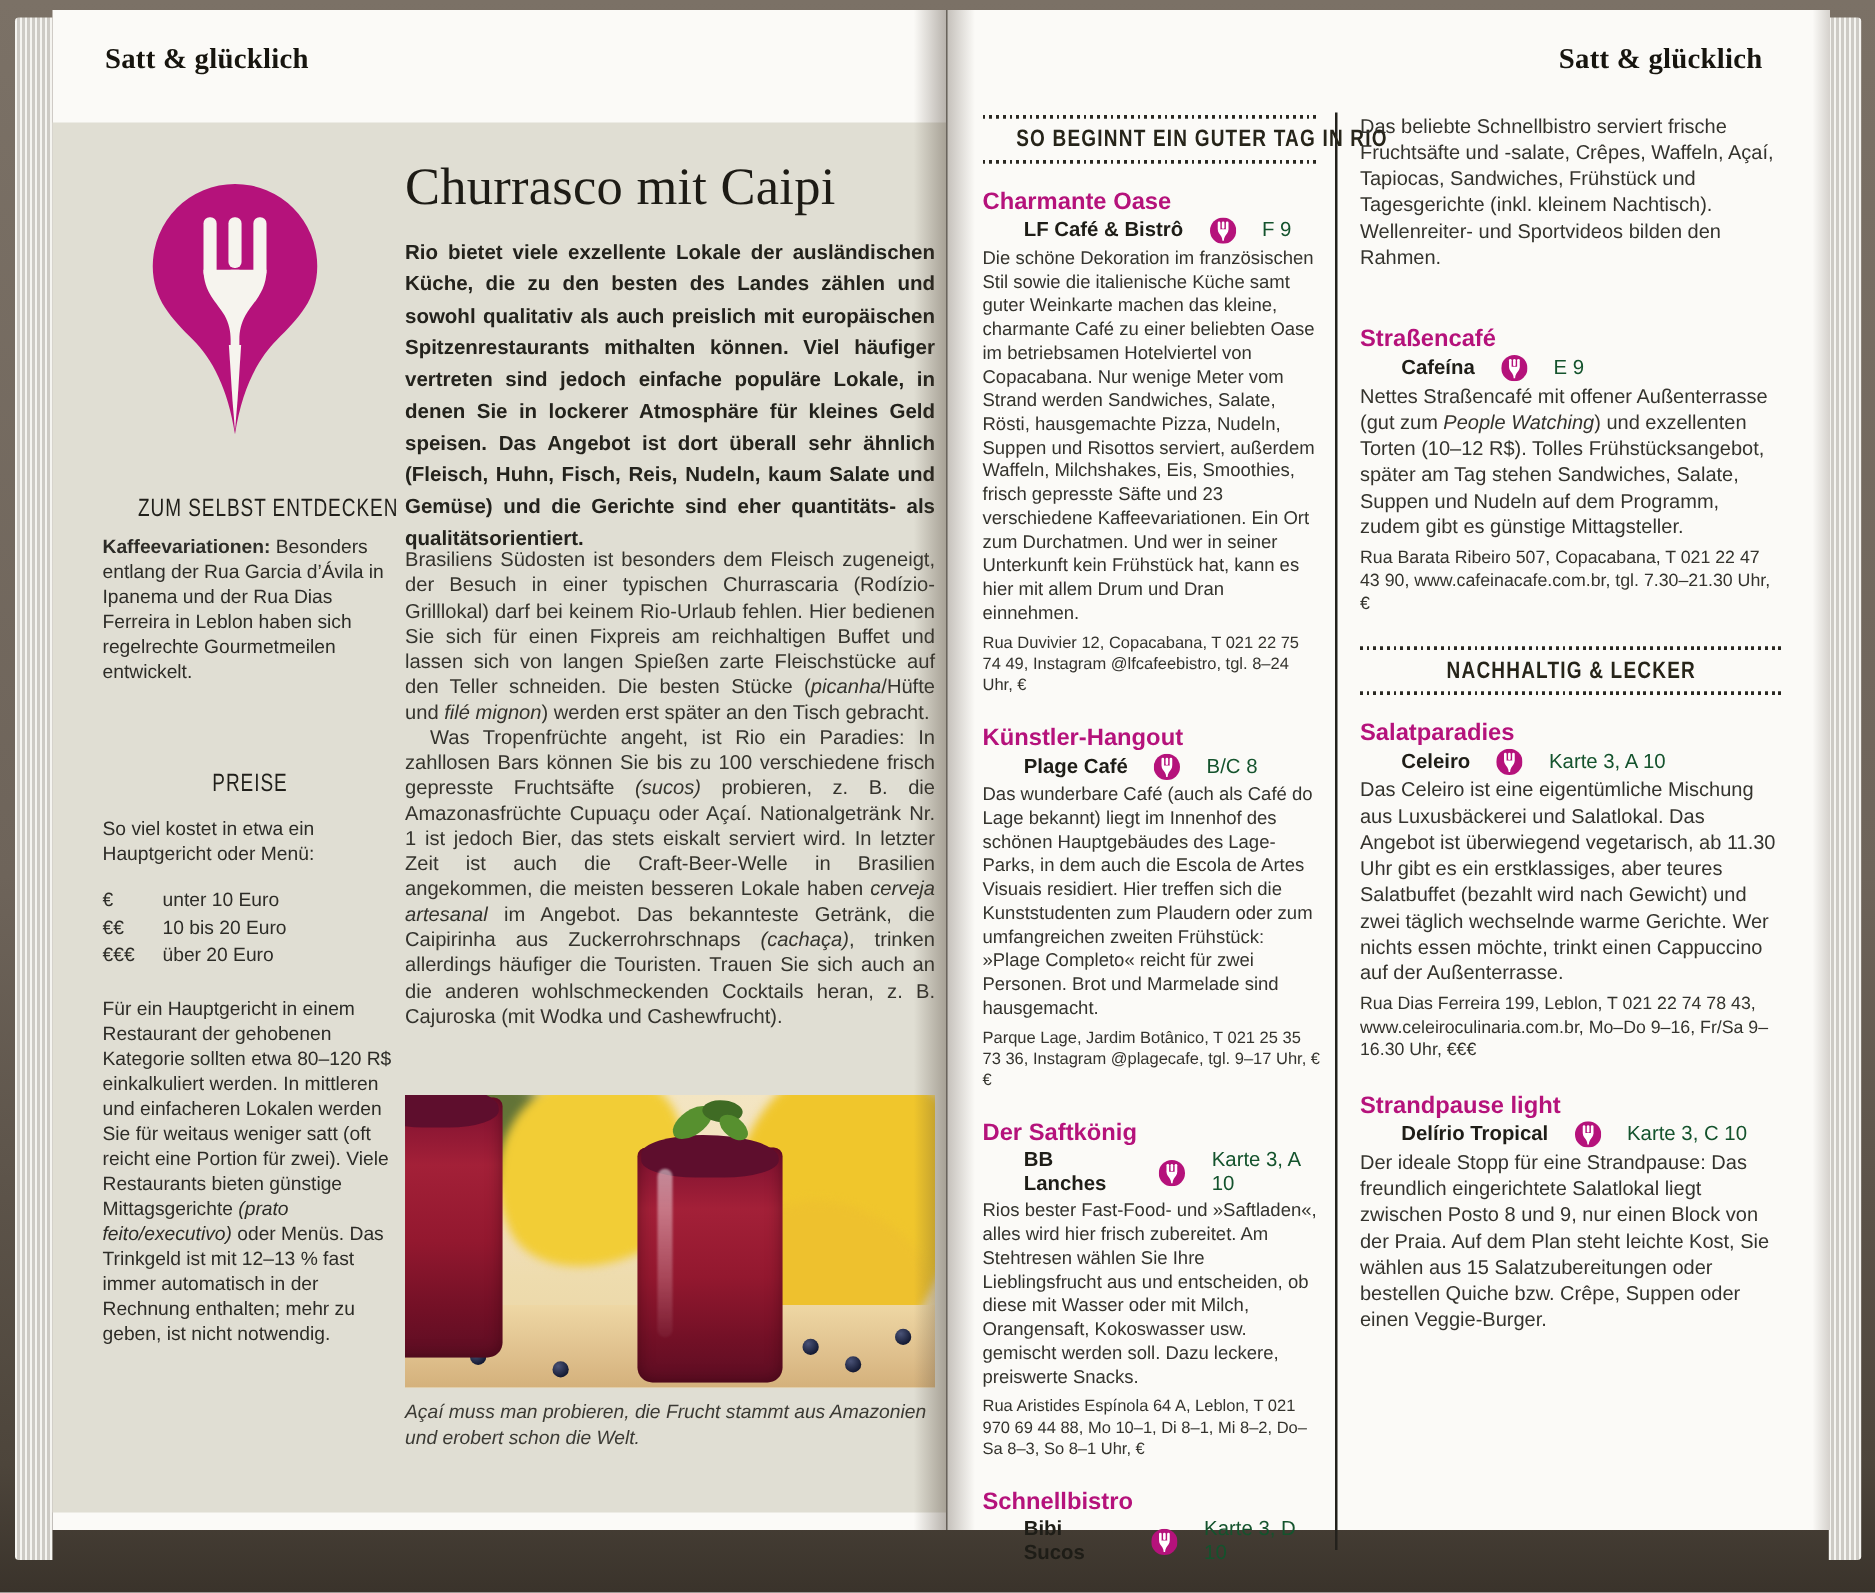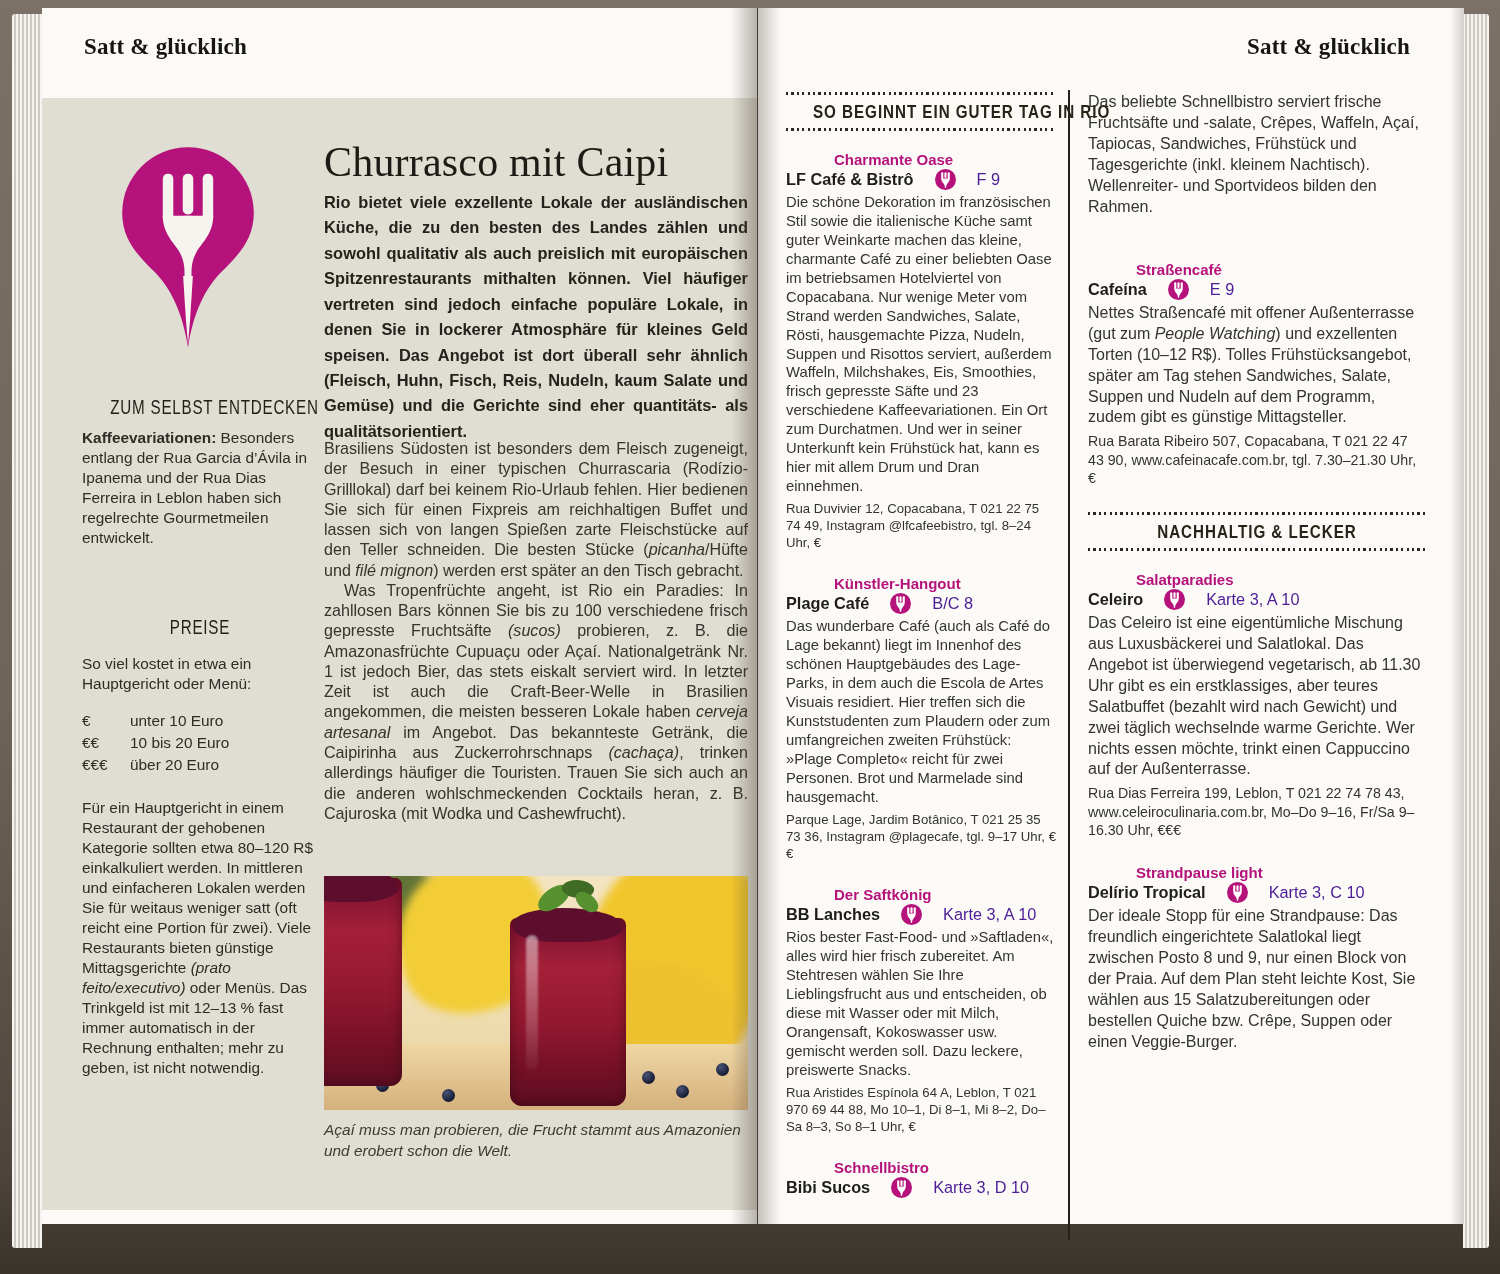--- a/index.html
+++ b/index.html
@@ -34,21 +34,21 @@
   .sb{position:absolute;left:40px;width:234px;font-size:15.4px;line-height:1.3;color:#2d2c27;}
   .discover-title{left:40px;top:298px;position:absolute;}
   .discover-text{top:330px;}
   .prices-title{left:40px;top:518px;position:absolute;}
   .prices-intro{top:556px;}
   .price-table{top:612px;}
   .price-row{display:flex;line-height:1.42;}
   .price-sym{width:48px;}
   .prices-note{top:700px;}
 
-  .art-title{position:absolute;left:282px;top:40px;font-family:"Liberation Serif",serif;
+  .art-title{position:absolute;left:282px;top:28px;font-family:"Liberation Serif",serif;
     font-size:42px;color:#1d1b15;letter-spacing:.2px;}
   .art{position:absolute;left:282px;width:424px;text-align:justify;hyphens:auto;-webkit-hyphens:auto;}
   .art-intro{top:92px;font-weight:700;font-size:16.4px;line-height:1.55;color:#23221c;}
   .art-body{top:340px;font-size:16.1px;line-height:1.26;color:#34332d;}
   .art-body .p2{text-indent:20px;}
 
   .photo{position:absolute;left:282px;top:778px;width:424px;height:234px;overflow:hidden;
     background:linear-gradient(180deg,#f3e5c2 0%,#f1debb 45%,#eedcae 62%,#e9d2a2 100%);}
   .ph-leaf{position:absolute;left:-14px;top:-18px;width:130px;height:96px;background:#49601f;
     border-radius:50%;filter:blur(6px);opacity:.85;transform:rotate(-12deg);}
@@ -82,25 +82,25 @@
   
   .divider{position:absolute;left:310px;top:82px;width:2px;height:1150px;background:#23211c;}
   .col{position:absolute;top:84px;}
   #col1{left:28px;width:270px;}
   #col2{left:330px;width:338px;}
   .dots{height:3px;background:repeating-linear-gradient(90deg,#2a2822 0 2.2px,transparent 2.2px 5.4px);}
   .banner{margin-bottom:20px;}
   .banner-title{text-align:center;font-size:19px;font-weight:700;letter-spacing:1.2px;color:#262419;
     transform:scaleX(.8);transform-origin:center;padding:6px 0 5px;white-space:nowrap;}
   .listing{margin-bottom:24px;}
-  .tagline{color:var(--accent);font-weight:700;font-size:15px;margin-bottom:1px;margin-left:48px;}
-  .nameline{display:flex;align-items:center;gap:21px;font-size:16.3px;font-weight:700;color:#1e1d17;margin-bottom:3px;}
+  .tagline{color:var(--accent);font-weight:700;font-size:19px;margin-bottom:1px;}
+  .nameline{display:flex;align-items:center;gap:21px;font-size:16.3px;font-weight:700;color:#1e1d17;margin-bottom:3px;margin-left:33px;}
   .badge{width:21px;height:21px;flex:0 0 auto;display:inline-block;}
   .badge svg{width:100%;height:100%;display:block;}
-  .loc{font-weight:400;color:#4c1d95;}
+  .loc{font-weight:400;color:#14532d;}
   #col1 .lbody{font-size:14.8px;line-height:1.28;margin-bottom:4px;}
   #col1 .lcontact{font-size:13.2px;line-height:1.3;}
   #col2 .lbody{font-size:16px;line-height:1.31;margin-bottom:4px;}
   #col2 .lcontact{font-size:14.2px;line-height:1.3;}
   .lbody{color:#34332d;}
   .lcontact{color:#34332d;}
   .listing.cont{margin-bottom:43px;}
 </style>
 </head>
 <body>

